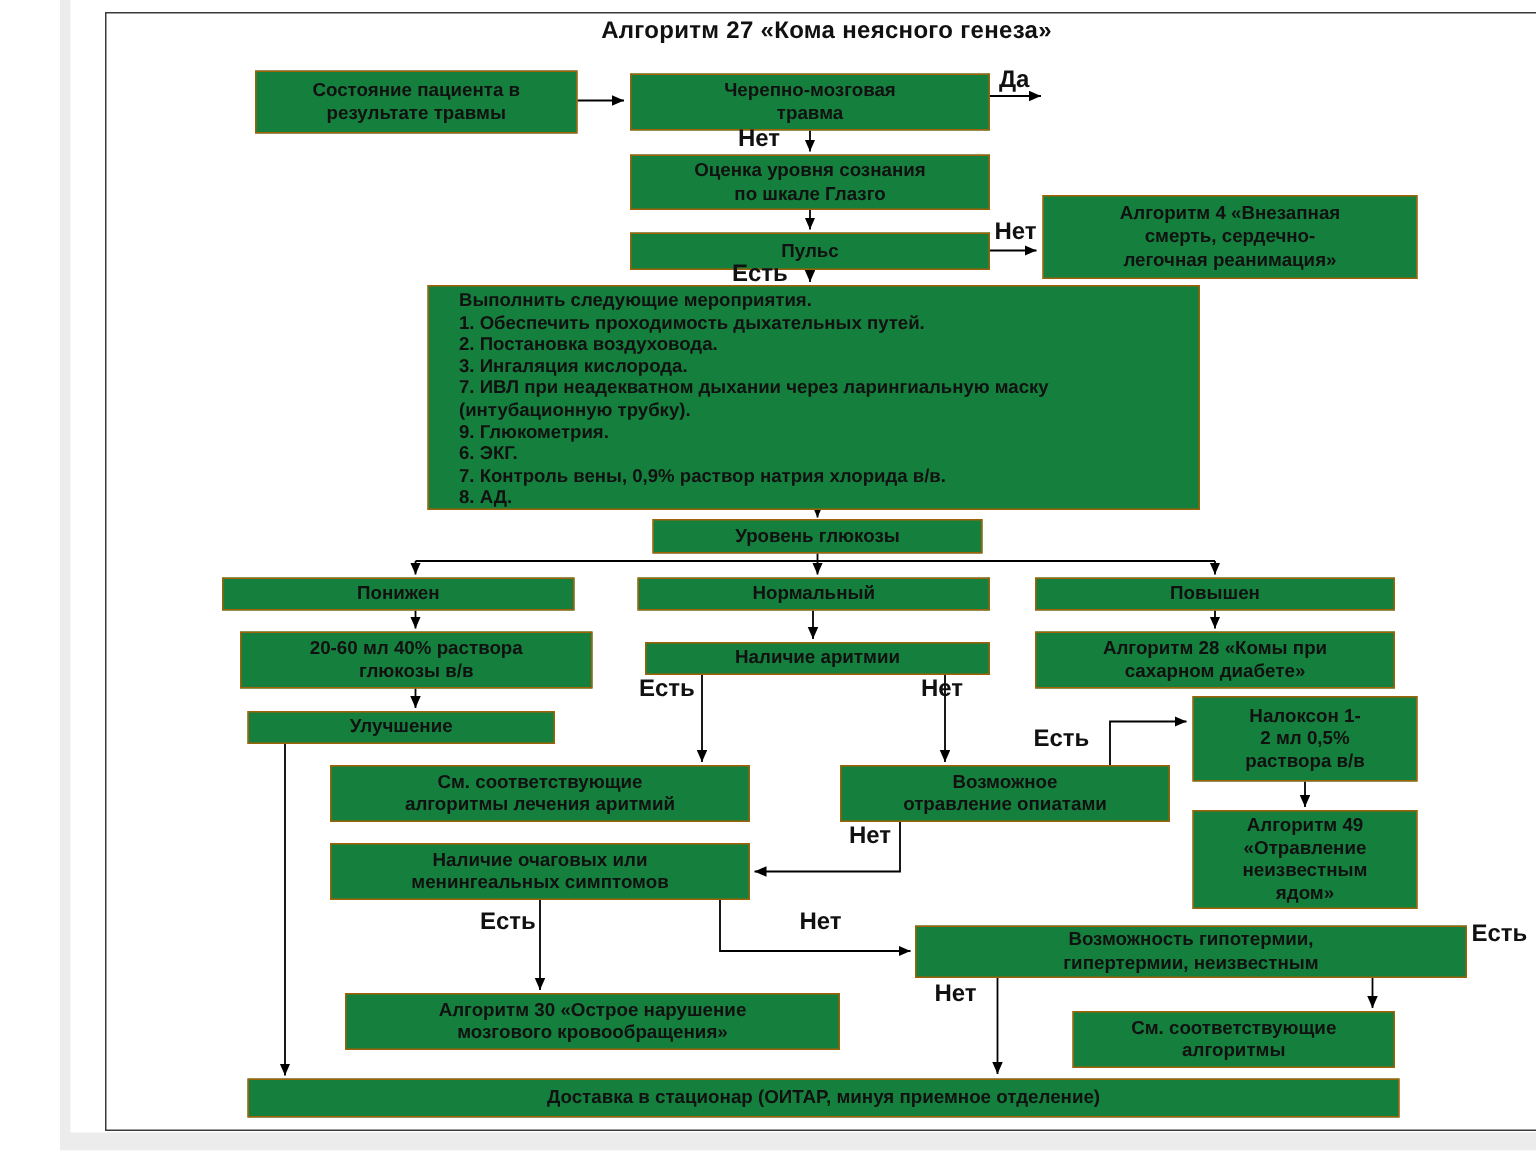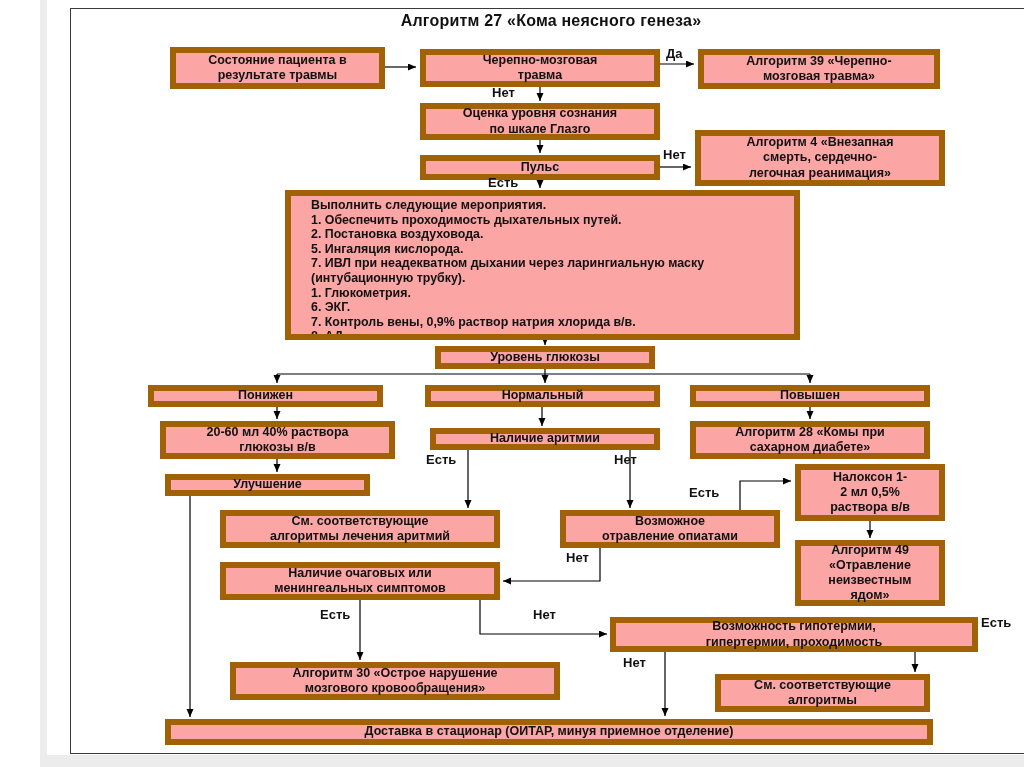--- a/index.html
+++ b/index.html
@@ -2,27 +2,27 @@
 <html><head>
 <meta charset="utf-8">
 <style>
   html,body{margin:0;padding:0;}
   .stage{position:relative;width:1024px;height:767px;background:#ececec;overflow:hidden;
          font-family:Liberation Sans, sans-serif;color:#111;margin-left:40px;}
   .slide{position:absolute;left:7px;top:0;width:1010px;height:755px;background:#ffffff;}
   .frame{position:absolute;left:30px;top:8px;width:961px;height:744px;border:1px solid #3a3a3a;}
   .title{position:absolute;left:30px;top:12px;width:962px;text-align:center;
          font-size:16px;font-weight:bold;letter-spacing:.2px;}
-  .box{position:absolute;border:6px solid #a16207;background:#fca5a5;
+  .box{position:absolute;border:1px solid #a16207;background:#15803d;
        display:flex;align-items:center;justify-content:center;
        text-align:center;font-weight:bold;font-size:12.5px;line-height:1.22;
        white-space:pre-line;box-sizing:border-box;}
   .box-left{display:block;text-align:left;padding:2px 20px;white-space:normal;overflow:hidden;}
   .gline{line-height:14.6px;font-size:12.4px;font-weight:bold;}
-  .elabel{position:absolute;font-weight:bold;font-size:13px;line-height:14px;text-align:right;}
+  .elabel{position:absolute;font-weight:bold;font-size:16px;line-height:14px;text-align:right;}
   .arrows{position:absolute;left:0;top:0;pointer-events:none;}
 </style>
 </head>
 <body>
 
 <div class="stage">
   <div class="slide"></div>
   <div class="frame"></div>
 
   <div class="title">Алгоритм 27 «Кома неясного генеза»</div>
@@ -62,39 +62,37 @@
       <line x1="625" y1="652" x2="625" y2="716" marker-end="url(#arw)"></line>
     </g>
   </svg>
 
   <div class="box" style="left:130px;top:47px;width:215px;height:42px">Состояние пациента в
 результате травмы</div>
 
   <div class="box" style="left:380px;top:49px;width:240px;height:38px">Черепно-мозговая
 травма</div>
 
-  <div class="box" style="left:658px;top:49px;width:242px;height:40px">Алгоритм 39 «Черепно-
-мозговая травма»</div>
 
   <div class="box" style="left:380px;top:103px;width:240px;height:37px">Оценка уровня сознания
 по шкале Глазго</div>
 
   <div class="box" style="left:380px;top:155px;width:240px;height:25px">Пульс</div>
 
   <div class="box" style="left:655px;top:130px;width:250px;height:56px">Алгоритм 4 «Внезапная
 смерть, сердечно-
 легочная реанимация»</div>
 
   <div class="box box-left" style="left:245px;top:190px;width:515px;height:150px">
     <div class="gline">Выполнить следующие мероприятия.</div>
     <div class="gline">1. Обеспечить проходимость дыхательных путей.</div>
     <div class="gline">2. Постановка воздуховода.</div>
-    <div class="gline">5. Ингаляция кислорода.</div>
+    <div class="gline">3. Ингаляция кислорода.</div>
     <div class="gline">7. ИВЛ при неадекватном дыхании через ларингиальную маску (интубационную трубку).</div>
-    <div class="gline">1. Глюкометрия.</div>
+    <div class="gline">9. Глюкометрия.</div>
     <div class="gline">6. ЭКГ.</div>
     <div class="gline">7. Контроль вены, 0,9% раствор натрия хлорида в/в.</div>
     <div class="gline">8. АД.</div>
   </div>
 
   <div class="box" style="left:395px;top:346px;width:220px;height:23px">Уровень глюкозы</div>
 
   <div class="box" style="left:108px;top:385px;width:235px;height:22px">Понижен</div>
 
   <div class="box" style="left:385px;top:385px;width:235px;height:22px">Нормальный</div>
@@ -126,21 +124,21 @@
 неизвестным
 ядом»</div>
 
   <div class="box" style="left:180px;top:562px;width:280px;height:38px">Наличие очаговых или
 менингеальных симптомов</div>
 
   <div class="box" style="left:190px;top:662px;width:330px;height:38px">Алгоритм 30 «Острое нарушение
 мозгового кровообращения»</div>
 
   <div class="box" style="left:570px;top:617px;width:368px;height:35px">Возможность гипотермии,
-гипертермии, проходимость</div>
+гипертермии, неизвестным</div>
 
   <div class="box" style="left:675px;top:674px;width:215px;height:38px">См. соответствующие
 алгоритмы</div>
 
   <div class="box" style="left:125px;top:719px;width:768px;height:26px">Доставка в стационар (ОИТАР, минуя приемное отделение)</div>
 
   <span class="elabel" style="left:626px;top:47px">Да</span>
   <span class="elabel" style="left:452px;top:86px">Нет</span>
   <span class="elabel" style="left:623px;top:148px">Нет</span>
   <span class="elabel" style="left:448px;top:176px">Есть</span>

